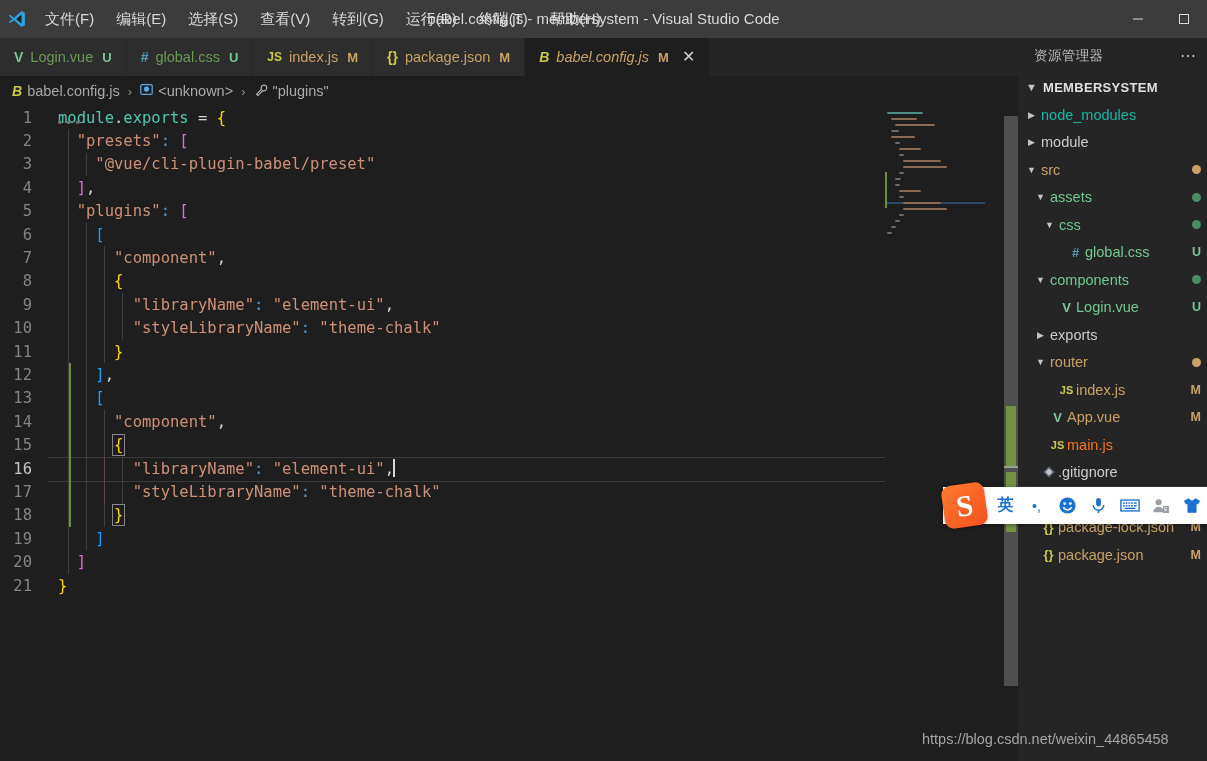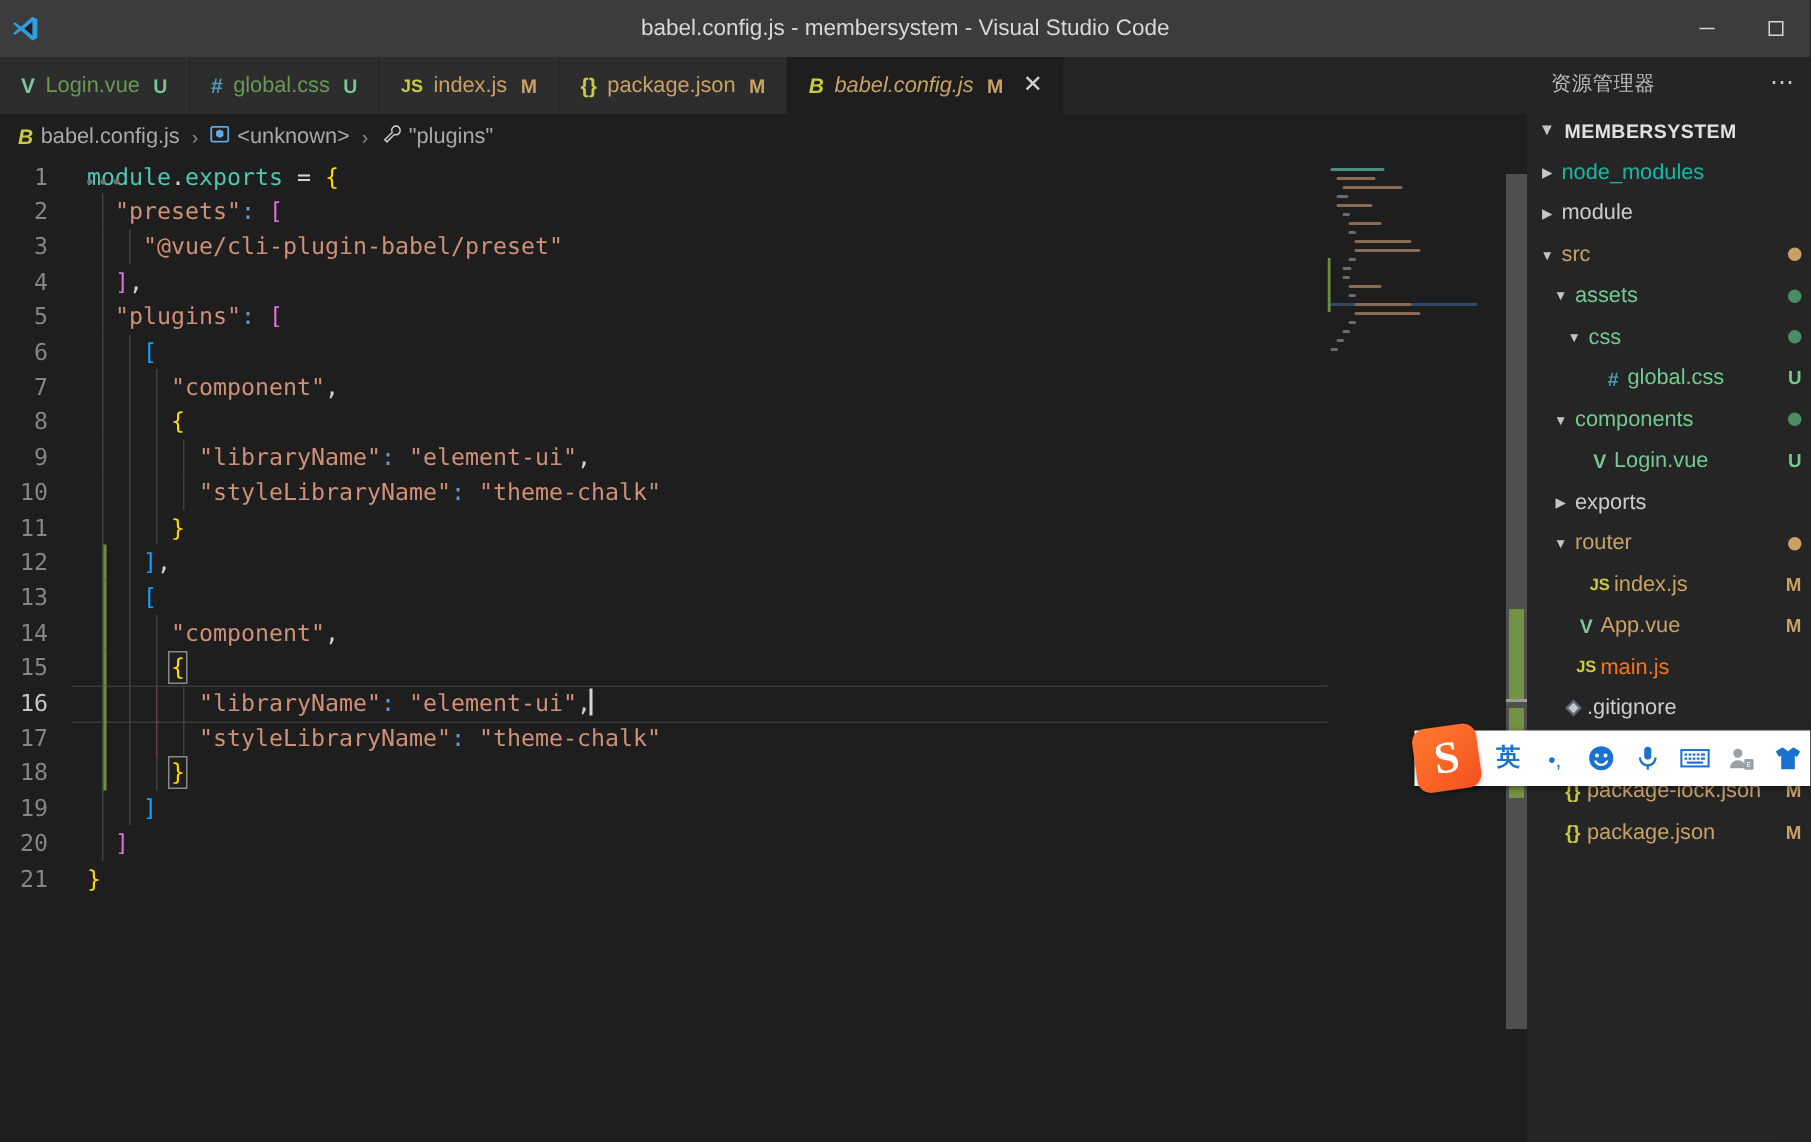--- a/index.html
+++ b/index.html
@@ -188,20 +188,30 @@
 <body>
 
 <div id="app">
 
   <div class="titlebar">
     <div class="vs-logo">
       <svg width="20" height="20" viewBox="0 0 24 24">
         <path d="M17.5 2.5 L21.5 4.5 L21.5 19.5 L17.5 21.5 L8.5 13.5 L3.5 17 L2 16 L6.5 12 L2 8 L3.5 7 L8.5 10.5 Z" fill="#2f9fe0"></path>
         <path d="M17.5 6.5 L17.5 17.5 L11 12 Z" fill="#1e1e1e"></path>
       </svg>
+    </div>
+    <div class="menus">
+      <div class="menu-item">文件(F)</div>
+      <div class="menu-item">编辑(E)</div>
+      <div class="menu-item">选择(S)</div>
+      <div class="menu-item">查看(V)</div>
+      <div class="menu-item">转到(G)</div>
+      <div class="menu-item">运行(R)</div>
+      <div class="menu-item">终端(T)</div>
+      <div class="menu-item">帮助(H)</div>
     </div>
     <div class="title-center">babel.config.js - membersystem - Visual Studio Code</div>
     <div class="win-ctrl" style="right:0;">
       <div class="wc">
         <svg width="12" height="12" viewBox="0 0 12 12">
             <rect x="1" y="5.5" width="10" height="1" fill="#d8d8d8"></rect>
           </svg>
       </div>
       <div class="wc">
         <svg width="12" height="12" viewBox="0 0 12 12">
@@ -633,13 +643,14 @@
       </div>
       <div class="si">
         <svg width="20" height="19" viewBox="0 0 22 20">
             <path d="M7 2 L11 4.8 L15 2 L20 5 L17.5 9 L16 8 L16 18 L6 18 L6 8 L4.5 9 L2 5 Z" fill="#1a72d0"></path>
           </svg>
       </div>
 
     </div>
   </div>
 
+  <div class="watermark">https://blog.csdn.net/weixin_44865458</div>
 </div>
 
 </body></html>

